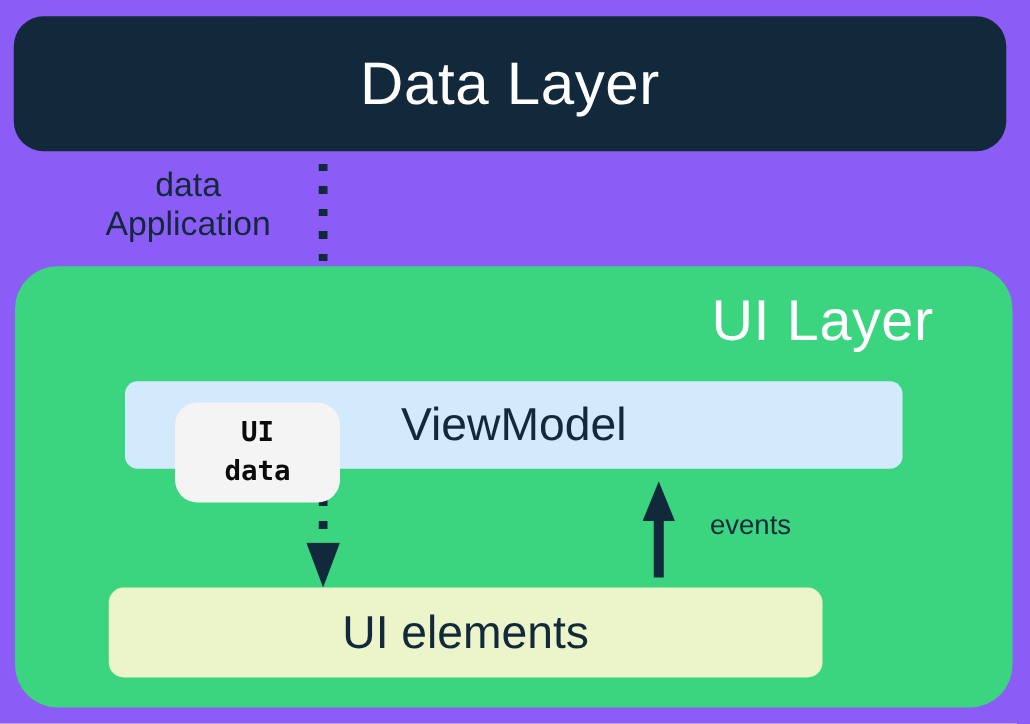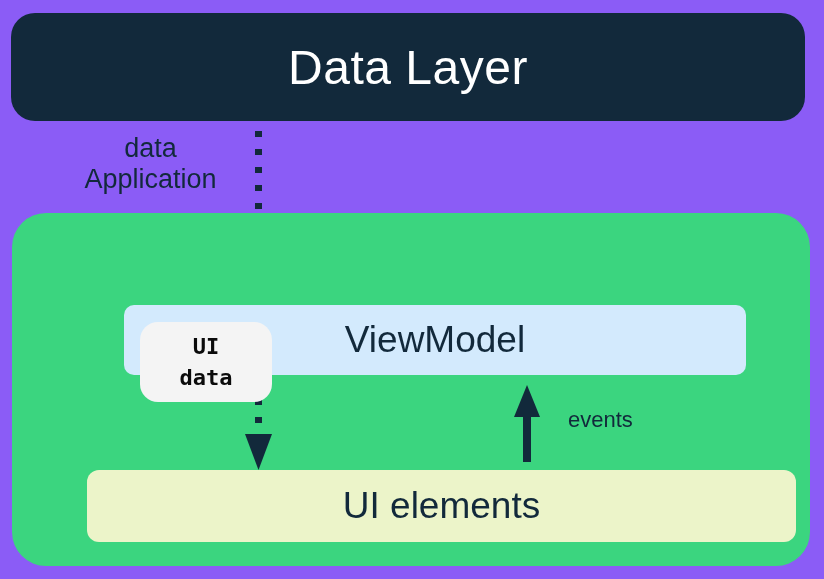--- a/index.html
+++ b/index.html
@@ -56,21 +56,21 @@
   }
   .ui-layer-label{
     position:absolute;right:77px;top:229px;
     color:var(--white);font-size:46px;letter-spacing:0.5px;
   }
 
   
   .viewmodel-box{
     position:absolute;left:100px;top:305px;width:622px;height:70px;
     background:var(--light_blue);border-radius:10px;
-    display:flex;align-items:center;justify-content:center;margin-left:24px;
+    display:flex;align-items:center;justify-content:center;
   }
   .viewmodel-box .label{color:var(--navy);font-size:37px;}
 
   
   .ui-state-chip{
     position:absolute;left:140px;top:322px;width:132px;height:80px;
     background:var(--chip_gray);border-radius:18px;
     display:flex;flex-direction:column;align-items:center;justify-content:center;
     z-index:3;
   }
@@ -88,21 +88,21 @@
     position:absolute;left:523px;top:414px;width:8px;height:48px;
     background:var(--navy);
   }
   .events-label{
     position:absolute;left:568px;top:407px;
     color:var(--navy);font-size:22px;
   }
 
   
   .ui-elements-box{
-    position:absolute;left:87px;top:470px;width:709px;height:72px;
+    position:absolute;left:87px;top:470px;width:571px;height:72px;
     background:var(--pale_yellow);border-radius:12px;
     display:flex;align-items:center;justify-content:center;
   }
   .ui-elements-box .label{color:var(--navy);font-size:37px;}
 </style>
 </head>
 <body>
 
 <div class="canvas">
 
@@ -112,20 +112,21 @@
 
   <div class="app-data-label">
     <div>data</div>
     <div>Application</div>
   </div>
 
   <div class="dotted-line dotted-top"></div>
   <div class="arrowhead-down first"></div>
 
   <div class="ui-layer-box"></div>
+  <div class="ui-layer-label">UI Layer</div>
 
   <div class="viewmodel-box">
     <span class="label">ViewModel</span>
   </div>
 
   <div class="ui-state-chip">
     <span class="chip-line">UI</span>
     <span class="chip-line">data</span>
   </div>
 

